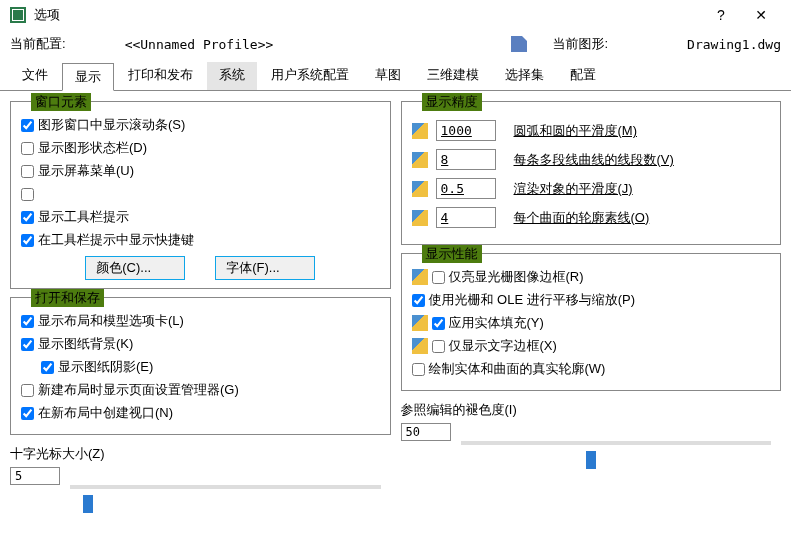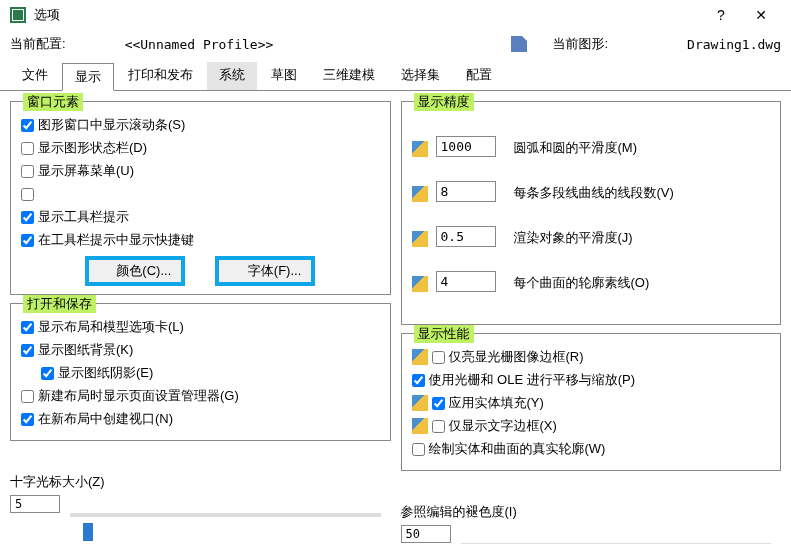--- a/index.html
+++ b/index.html
@@ -14,32 +14,32 @@
 .profilebar .val { font-family: monospace; }
 .dwg-icon { width:16px; height:16px; background:#5a7fc0; margin-right:6px; display:inline-block; position:relative; }
 .dwg-icon::after { content:""; position:absolute; top:0; right:0; width:0; height:0; border-left:5px solid transparent; border-top:5px solid #fff; }
 .tabs { display: flex; border-bottom: 1px solid #888; padding: 0 10px; margin-top:4px; }
 .tab { padding: 4px 12px; margin-right: 2px; cursor: pointer; }
 .tab.active { border: 1px solid #888; border-bottom: 1px solid #fff; background: #fff; position: relative; top: 1px; }
 .tab.hl { background: #e5e5e5; }
 .content { display: flex; padding: 10px; gap: 10px; }
 .col { flex: 1; display: flex; flex-direction: column; gap: 8px; }
 .group { border: 1px solid #888; padding: 10px 10px 8px 10px; position: relative; }
-.group-title { position: absolute; top: -9px; left: 12px; background: #bef264; padding: 0 4px; }
+.group-title { position: absolute; top: -9px; left: 20px; background: #4d7c0f; padding: 0 4px; }
 .row { display: flex; align-items: center; margin: 3px 0; min-height:20px; }
 .row input[type=checkbox] { margin-right: 4px; width:13px; height:13px; }
 .indent { margin-left: 20px; }
 .btnrow { display:flex; justify-content:center; gap:30px; margin-top:6px; }
-.btn { border:4px solid #0ea5e9; background:#f0f0f0; padding:2px 10px; font-family:inherit; font-size:13px; min-width:100px; text-align:right; }
-.prec-row { display:flex; align-items:flex-end; margin:24px 0; gap:8px; }
+.btn { border:1px solid #0ea5e9; background:#f0f0f0; padding:2px 10px; font-family:inherit; font-size:13px; min-width:100px; text-align:left; }
+.prec-row { display:flex; align-items:center; margin:8px 0; gap:8px;text-decoration:underline; }
 .prec-icon { width:16px; height:16px; background: linear-gradient(135deg,#4a90d0 40%, #f0c040 40%); }
 .prec-input { border:1px solid #888; padding:2px 4px; width:60px; font-family:monospace; font-size:13px; }
 .prec-label { margin-left: 10px; }
 .slider-group { padding-top:2px; }
-.slider-label { margin-bottom:4px;margin-top:22px; }
+.slider-label { margin-bottom:4px; }
 .slider-track { position:relative; height:20px; margin-top:4px; }
 .slider-val { border:1px solid #888; padding:1px 4px; width:50px; display:inline-block; font-family:monospace; font-size:12px; position:absolute; left:0; top:0; }
 .slider-bar { position:absolute; left:0; right:10px; top:18px; height:4px; background:#ddd; }
 .slider-thumb { position:absolute; top:10px; width:10px; height:18px; background:#2a7ad0; }
 </style>
 </head>
 <body>
 
 <div class="titlebar">
   <span class="titlebar-icon"></span>
@@ -54,20 +54,21 @@
   <span class="dwg-icon"></span>
   <span class="label" style="margin-right:60px">当前图形:</span>
   <span class="val">Drawing1.dwg</span>
 </div>
 
 <div class="tabs" id="tabs">
     <span class="tab">文件</span>
     <span class="tab active">显示</span>
     <span class="tab">打印和发布</span>
     <span class="tab hl">系统</span>
+    <span class="tab">用户系统配置</span>
     <span class="tab">草图</span>
     <span class="tab">三维建模</span>
     <span class="tab">选择集</span>
     <span class="tab">配置</span>
   </div>
 
 <div class="content">
   <div class="col">
     <div class="group">
       <span class="group-title">窗口元素</span>

